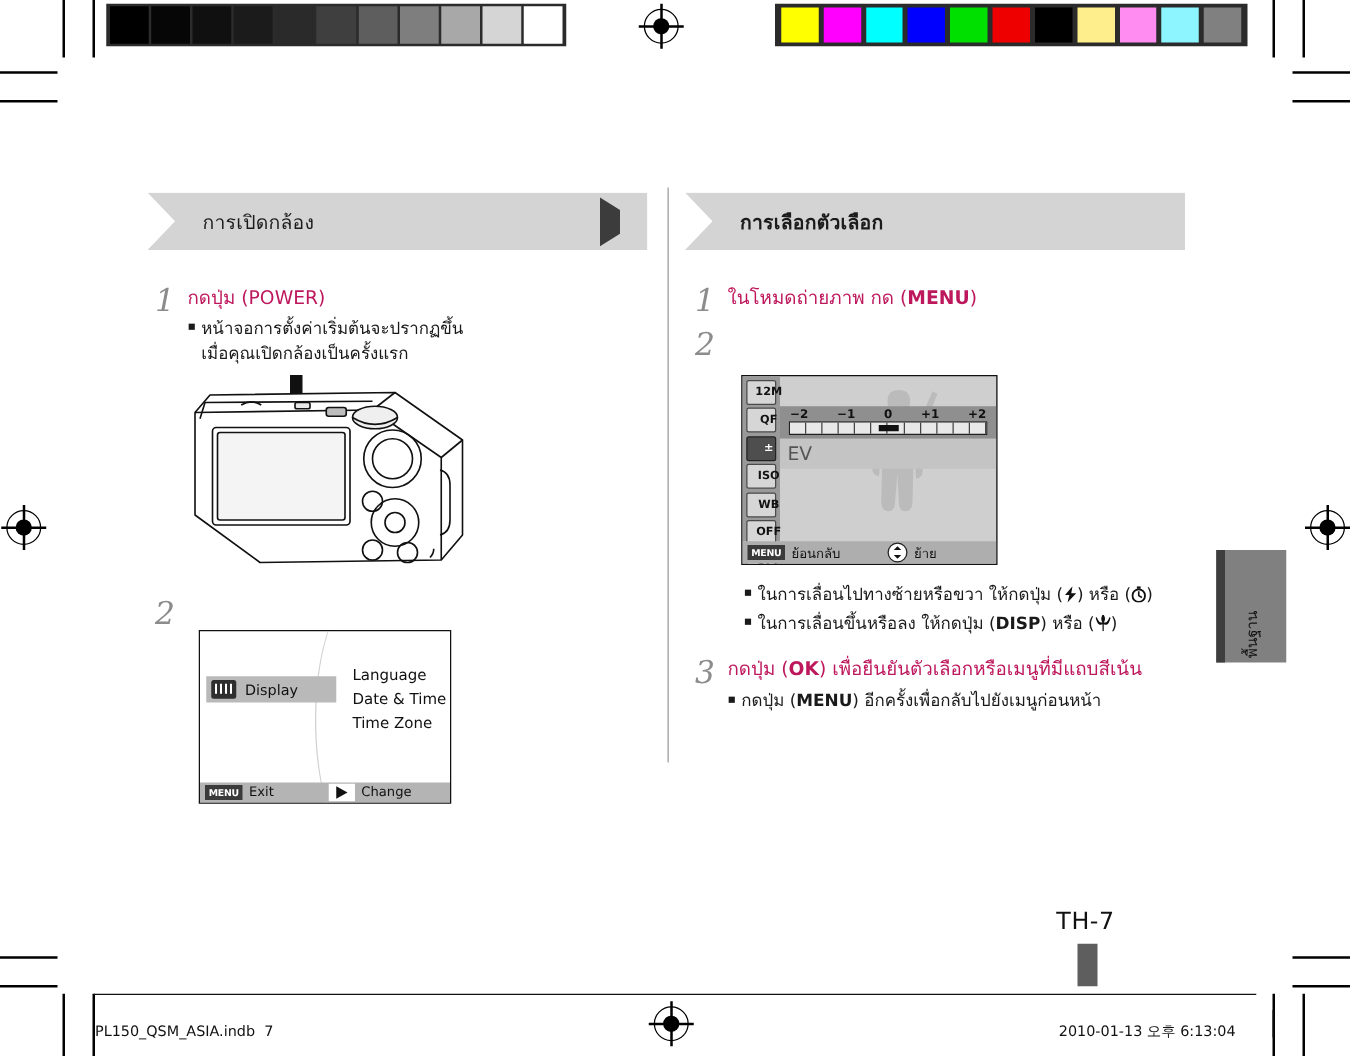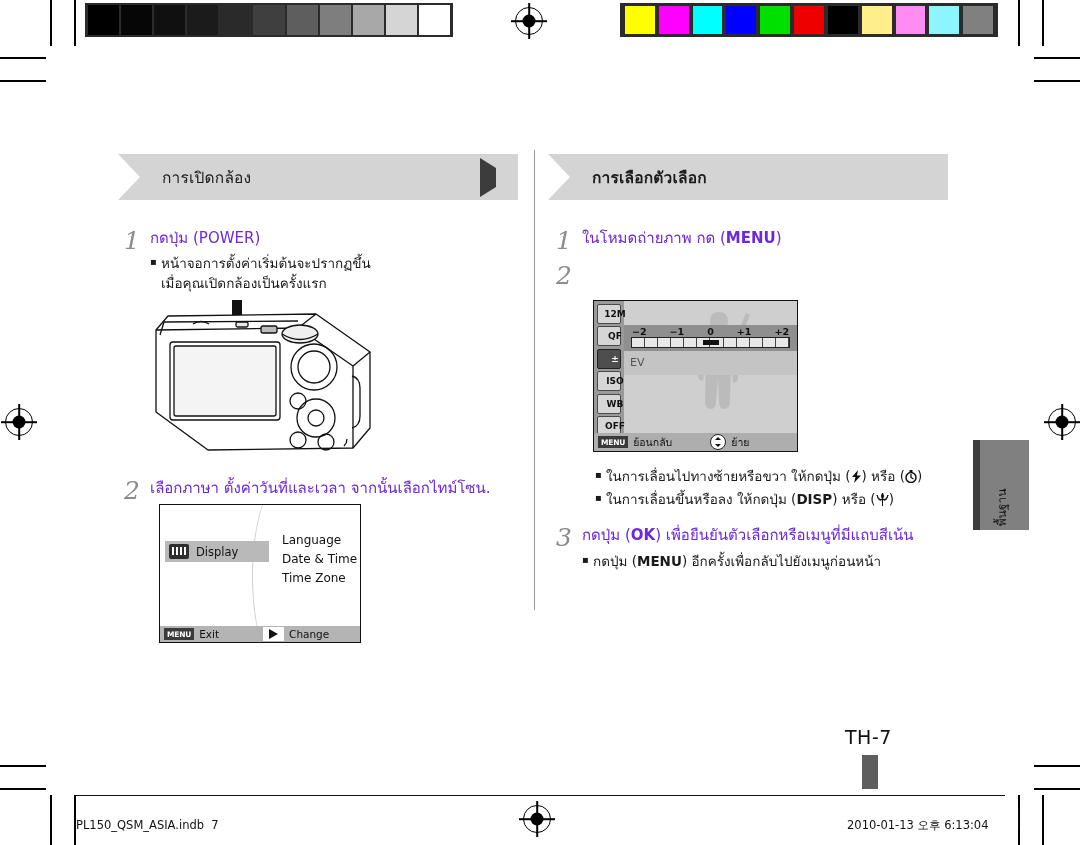--- a/index.html
+++ b/index.html
@@ -33,21 +33,21 @@
   .ribbon .rtitle{font-size:15.5px;color:#1b1b1b;margin-left:44px;letter-spacing:.2px;}
   .ribbon .rmark{margin-left:auto;margin-right:22px;}
   .tri{width:0;height:0;border-left:16px solid #3c3c3c;border-top:10px solid transparent;border-bottom:10px solid transparent;}
   .sq{width:14px;height:14px;background:#4a4a4a;}
 
   
   .step{display:flex;align-items:flex-start;}
   .stepnum{font-family:"DejaVu Serif","Liberation Serif",serif;
     font-size:25px;color:#8c8c8c;width:26px;flex:0 0 26px;line-height:1;
     font-style:italic;font-weight:300;}
-  .steptxt{font-size:15px;color:#6d28d9;line-height:1.45;}
+  .steptxt{font-size:15px;color:#be185d;line-height:1.45;}
   .bul{font-size:13.5px;color:#1a1a1a;line-height:1.5;display:flex;}
   .bul .dot{flex:0 0 11px;font-size:10px;line-height:1.7;}
   .kbd{font-weight:bold;}
 
   
   #camera-figure{left:148px;top:300px;width:230px;height:165px;}
   #power-arrow{left:222px;top:300px;width:30px;height:34px;}
 
   
   #display-screen{left:159px;top:504px;width:202px;height:139px;
@@ -74,21 +74,21 @@
   
   #lcd-screen{left:593px;top:300px;width:205px;height:152px;
      border:1.5px solid #111;box-sizing:border-box;background:#cfcfcf;overflow:hidden;}
   #lcd-icons{position:absolute;left:0;top:0;width:30px;bottom:18px;background:#9a9a9a;}
   .lico{height:18px;margin:2.5px 3px 0 3px;display:flex;align-items:center;
      justify-content:center;font-size:9px;font-weight:bold;color:#111;
      background:#d6d6d6;border:1px solid #4a4a4a;border-radius:2px;padding-left:12px;}
   .lico.sel{background:#4e4e4e;color:#fff;border-color:#222;}
   #ev-row{position:absolute;left:30px;top:24px;right:0;height:26px;background:#8f8f8f;}
   #ev-label-row{position:absolute;left:30px;top:50px;right:0;height:24px;background:#c4c4c4;}
-  #ev-label-row span{font-size:11px;color:#555;margin-left:6px;line-height:24px;}
+  #ev-label-row span{font-size:15px;color:#555;margin-left:6px;line-height:24px;}
   .ev-nums{display:flex;justify-content:space-between;font-size:9.5px;color:#111;
      font-weight:bold;padding:1px 8px 0 8px;}
   .ev-track{margin:0 7px;height:9px;background:#e8e8e8;border:1px solid #222;
      display:flex;align-items:center;position:relative;}
   .ev-track i{flex:1;border-right:1px solid #444;height:100%;}
   .ev-track i:last-child{border-right:none;}
   .ev-knob{position:absolute;left:50%;transform:translateX(-50%);width:16px;height:5px;background:#111;}
   #lcd-bar{position:absolute;left:0;bottom:0;width:100%;height:18px;background:#aeaeae;
      display:flex;align-items:center;}
   #lcd-bar .t{font-size:10.5px;color:#111;margin-left:5px;}
@@ -218,21 +218,20 @@
     <circle cx="168" cy="118" r="8"></circle>
     <circle cx="150" cy="140" r="8"></circle>
     <circle cx="178" cy="142" r="8"></circle>
     <path d="M204,76 q8,2 8,12 v28 q0,10 -8,12"></path>
     <path d="M196,146 q3,-3 3,-7"></path>
   </g>
 </svg>
 
 <div class="abs step" style="left:124px;top:478px;width:400px;">
   <div class="stepnum">2</div>
-  <div class="steptxt">เลือกภาษา ตั้งค่าวันที่และเวลา จากนั้นเลือกไทม์โซน.</div>
 </div>
 
 <div class="abs" id="display-screen">
   <div class="curve" style="left:-30px;top:-18px;width:60px;height:180px;"></div>
   <div class="curve" style="left:92px;top:-24px;width:60px;height:190px;"></div>
 
   <div class="menu-pill">
     <span class="ico"></span>
     <span class="lbl">Display</span>
   </div>

